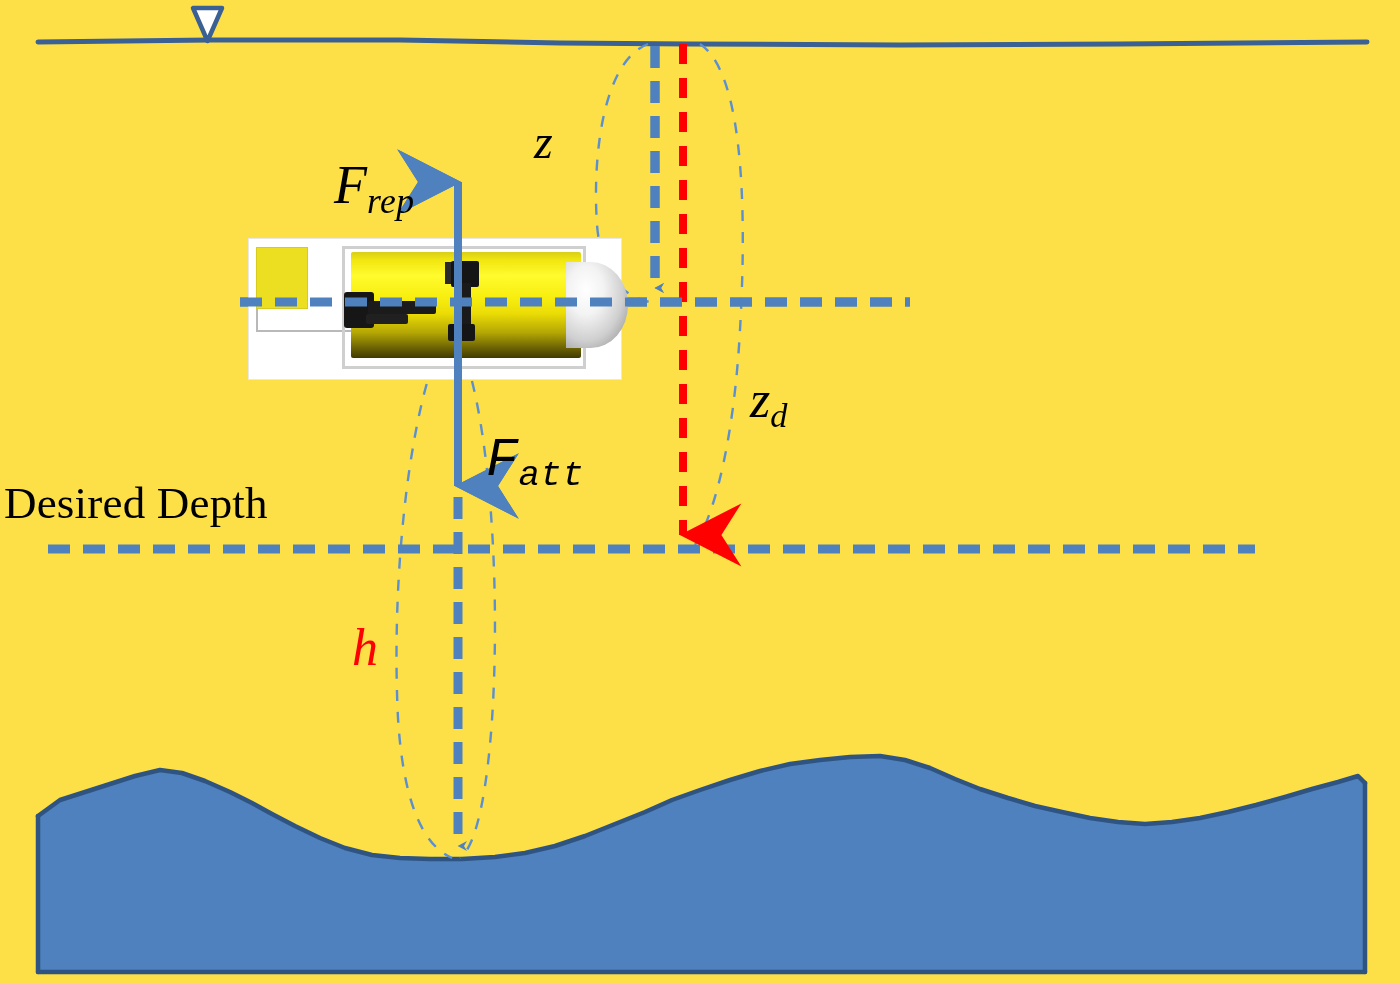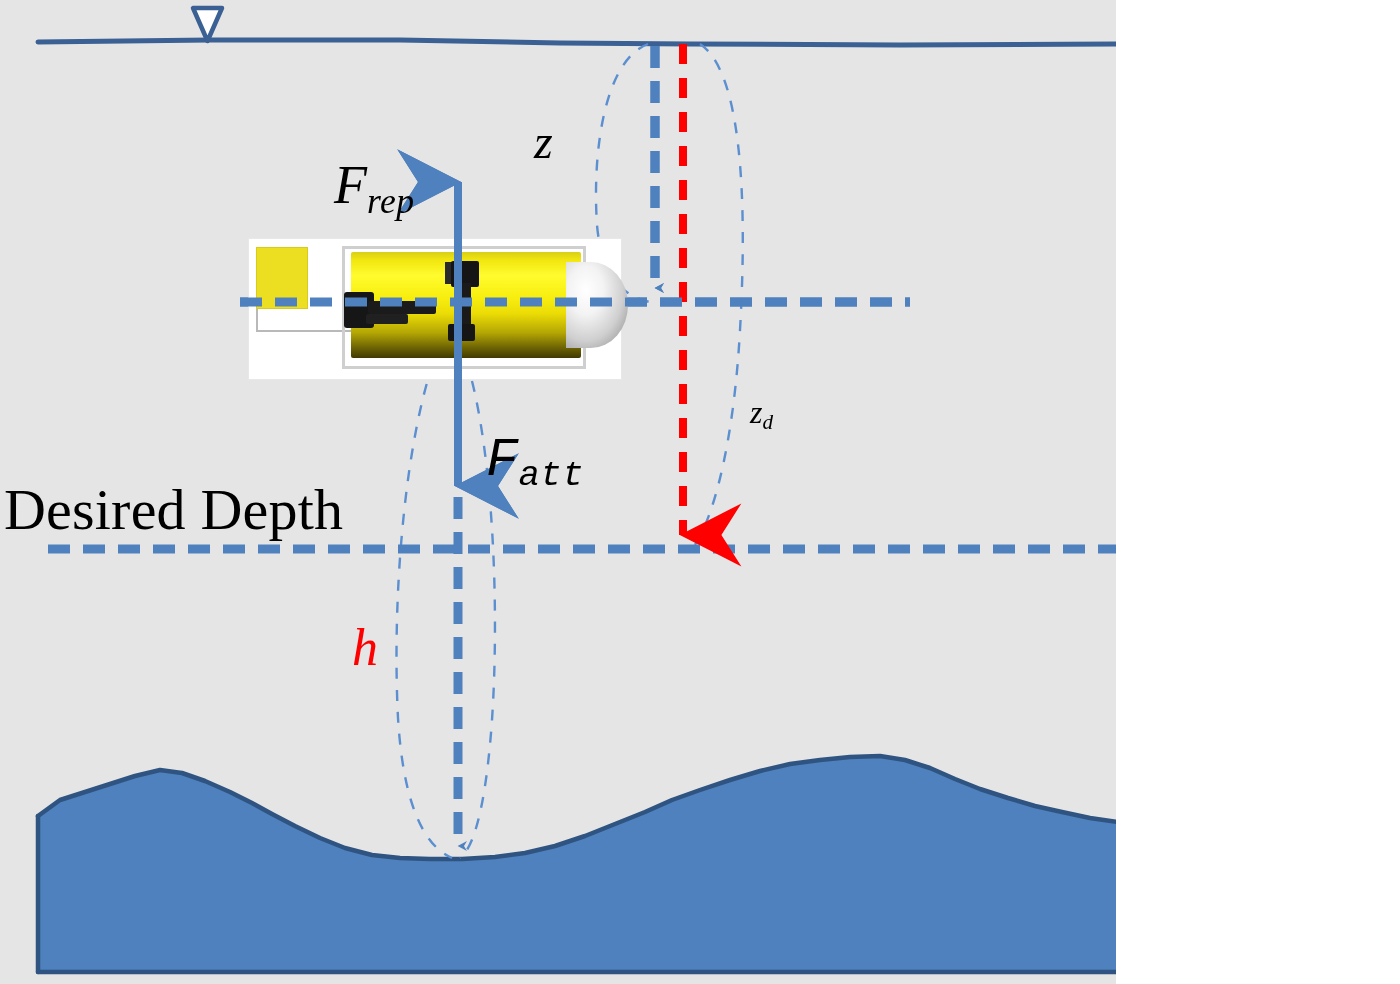--- a/index.html
+++ b/index.html
@@ -5,23 +5,23 @@
   html, body {
     margin: 0;
     padding: 0;
     background: #ffffff;
   }
   body {
     font-family: "Liberation Serif", serif;
   }
   #stage {
     position: relative;
-    width: 1116px;
+    width: 1400px;
     height: 984px;
-    background: #e5e5e5;
+    background: #fde047;
     overflow: hidden;
   }
   #scene {
     position: absolute;
     left: 0;
     top: 0;
     width: 1400px;
     height: 984px;
   }
   .lbl {
@@ -35,25 +35,25 @@
   }
   .lbl sub {
     font-size: 0.66em;
     font-style: italic;
     vertical-align: -0.28em;
     letter-spacing: 0.5px;
   }
   #lbl-frep { left: 334px; top: 158px; font-size: 54px; }
   #lbl-fatt { left: 486px; top: 434px; font-size: 54px; font-family: Liberation Mono, monospace; }
   #lbl-z    { left: 534px; top: 118px; font-size: 48px; }
-  #lbl-zd   { left: 750px; top: 396px; font-size: 32px; }
+  #lbl-zd   { left: 750px; top: 374px; font-size: 52px; }
   #lbl-h    { left: 352px; top: 622px; font-size: 52px; color: #ff0000; }
   #lbl-desired-depth {
     left: 4px; top: 481px;
-    font-size: 58px;
+    font-size: 45px;
     font-style: normal;
     letter-spacing: 0.2px;
   }
   
   #auv {
     position: absolute;
     left: 248px;
     top: 238px;
     width: 374px;
     height: 142px;

